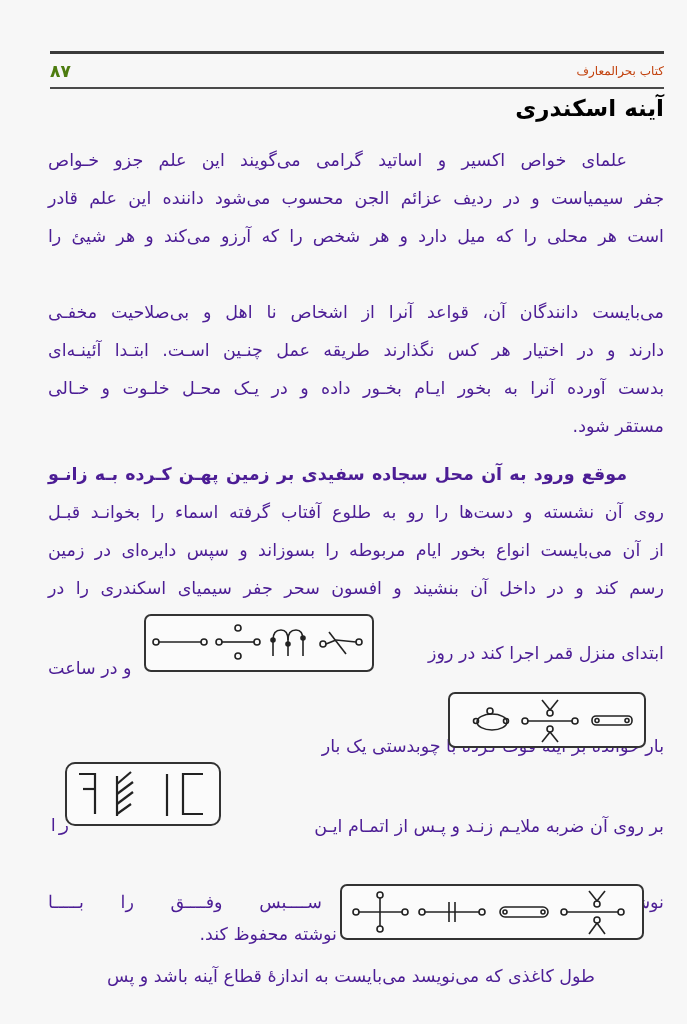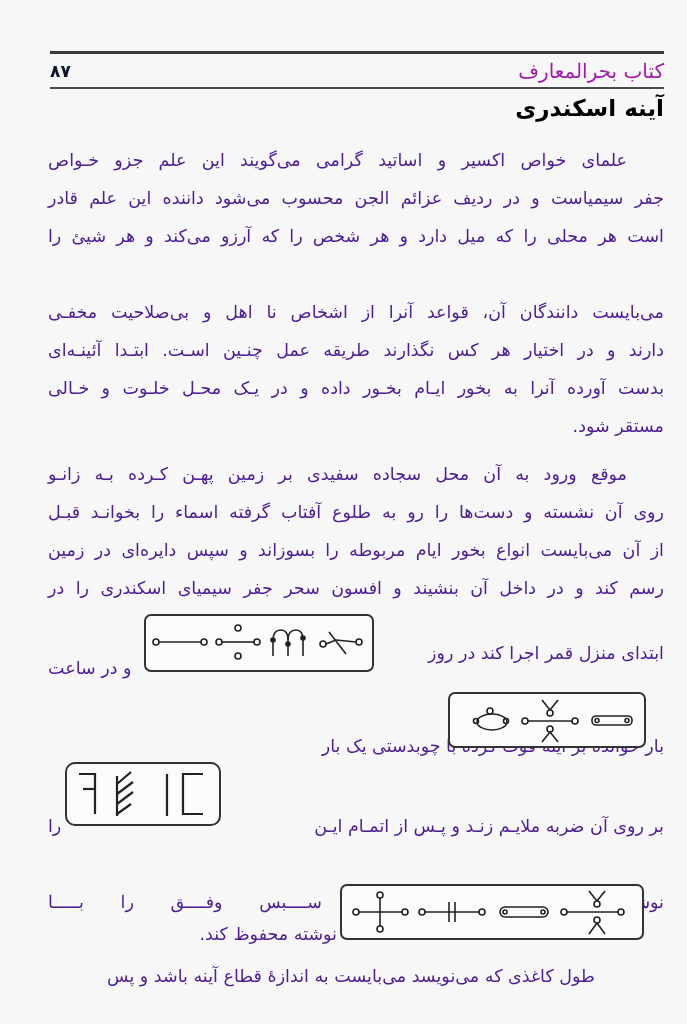--- a/index.html
+++ b/index.html
@@ -37,27 +37,27 @@
       top: 58px; left: 50px; right: 23px;
       height: 26px;
       display: flex;
       justify-content: space-between;
       align-items: center;
     }
     .page-number {
       font-family: "DejaVu Sans", sans-serif;
       font-size: 17px;
       font-weight: bold;
-      color: #0f172a;
+      color: #4d7c0f;
       direction: rtl;
     }
     .book-title {
       font-family: "DejaVu Serif", serif;
-      font-size: 20px;
-      color: #a21caf;
+      font-size: 12px;
+      color: #c2410c;
       direction: rtl;
       margin-left: 8px;
     }
     .chapter-title {
       position: absolute;
       right: 23px; top: 95px;
       font-family: "DejaVu Sans", sans-serif;
       font-size: 23px;
       font-weight: bold;
       direction: rtl;
@@ -104,21 +104,21 @@
   <div class="chapter-title">آینه اسکندری</div>
 
   <div class="line indent" style="top:146px;">علمای خواص اکسیر و اساتید گرامی می‌گویند این علم جزو خـواص</div>
   <div class="line" style="top:184px;">جفر سیمیاست و در ردیف عزائم الجن محسوب می‌شود داننده این علم قادر</div>
   <div class="line" style="top:222px;">است هر محلی را که میل دارد و هر شخص را که آرزو می‌کند و هر شیئ را</div>
   <div class="line" style="top:298px;">می‌بایست دانندگان آن، قواعد آنرا از اشخاص نا اهل و بی‌صلاحیت مخفـی</div>
   <div class="line" style="top:336px;">دارند و در اختیار هر کس نگذارند طریقه عمل چنـین اسـت. ابتـدا آئینـه‌ای</div>
   <div class="line" style="top:374px;">بدست آورده آنرا به بخور ایـام بخـور داده و در یـک محـل خلـوت و خـالی</div>
   <div class="line last" style="top:412px;">مستقر شود.</div>
 
-  <div class="line indent" style="top:460px;">موقع ورود به آن محل سجاده سفیدی بر زمین پهـن کـرده بـه زانـو</div>
+  <div class="line indent" style="top:460px;font-weight:bold;">موقع ورود به آن محل سجاده سفیدی بر زمین پهـن کـرده بـه زانـو</div>
   <div class="line" style="top:498px;">روی آن نشسته و دست‌ها را رو به طلوع آفتاب گرفته اسماء را بخوانـد قبـل</div>
   <div class="line" style="top:536px;">از آن می‌بایست انواع بخور ایام مربوطه را بسوزاند و سپس دایره‌ای در زمین</div>
   <div class="line" style="top:574px;">رسم کند و در داخل آن بنشیند و افسون سحر جفر سیمیای اسکندری را در</div>
 
   <div class="line short" style="top:639px; right:23px;">ابتدای منزل قمر اجرا کند در روز</div>
   <div class="line short" style="top:654px; right:auto; left:48px;">و در ساعت</div>
   <div class="symbol-box" style="left:144px; top:614px; width:226px; height:54px;">
     <svg viewBox="0 0 226 54">
       <g fill="none" stroke="#222" stroke-width="1.6">
         <circle cx="10" cy="26" r="3"></circle>
@@ -176,21 +176,21 @@
         <line x1="50" y1="20" x2="64" y2="8"></line>
         <line x1="50" y1="30" x2="66" y2="18"></line>
         <line x1="50" y1="40" x2="66" y2="28"></line>
         <line x1="50" y1="50" x2="64" y2="40"></line>
         <line x1="100" y1="10" x2="100" y2="52"></line>
         <path d="M136 10 H116 V50 H136"></path>
       </g>
     </svg>
   </div>
   <div class="line short" style="top:812px; right:23px;">بر روی آن ضربه ملایـم زنـد و پـس از اتمـام ایـن</div>
-  <div class="line short" style="top:812px; right:auto; left:48px;">را</div>
+  <div class="line short" style="top:812px; right:auto; left:48px;font-family:Liberation Mono, monospace;">را</div>
 
   <div class="line" style="top:888px;font-family:Liberation Serif, serif;">نوشــــته و آتــــش زده و ســــبس وفــــق را بـــــا</div>
 
   <div class="symbol-box" style="left:340px; top:884px; width:300px; height:52px;">
     <svg viewBox="0 0 300 52">
       <g fill="none" stroke="#222" stroke-width="1.6">
         <circle cx="14" cy="26" r="3"></circle>
         <line x1="17" y1="26" x2="60" y2="26"></line>
         <circle cx="63" cy="26" r="3"></circle>
         <line x1="38" y1="12" x2="38" y2="40"></line>

